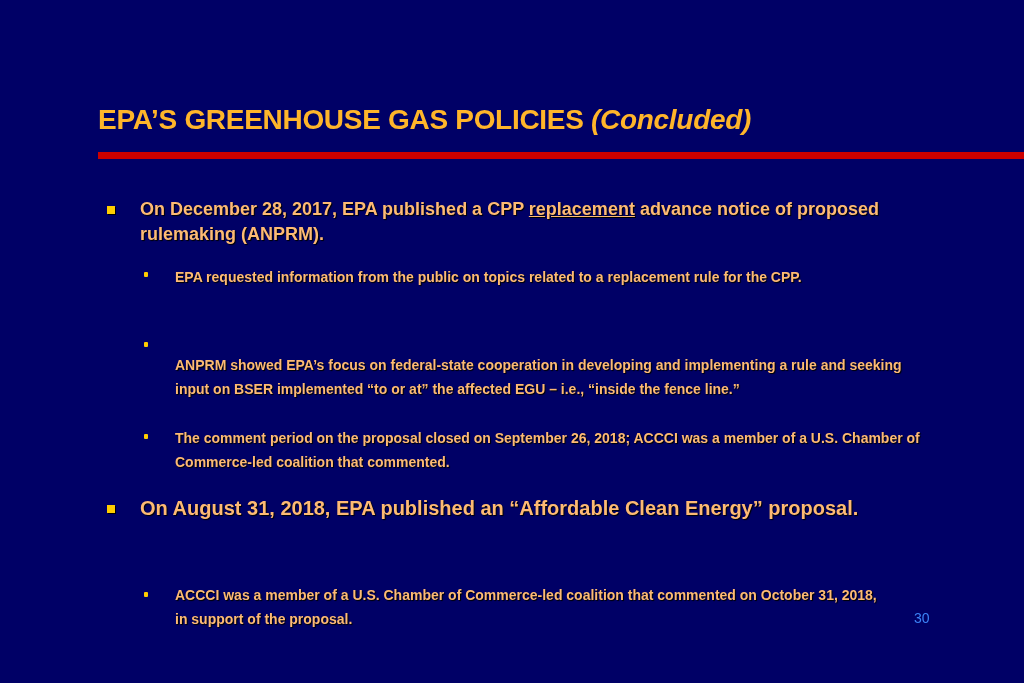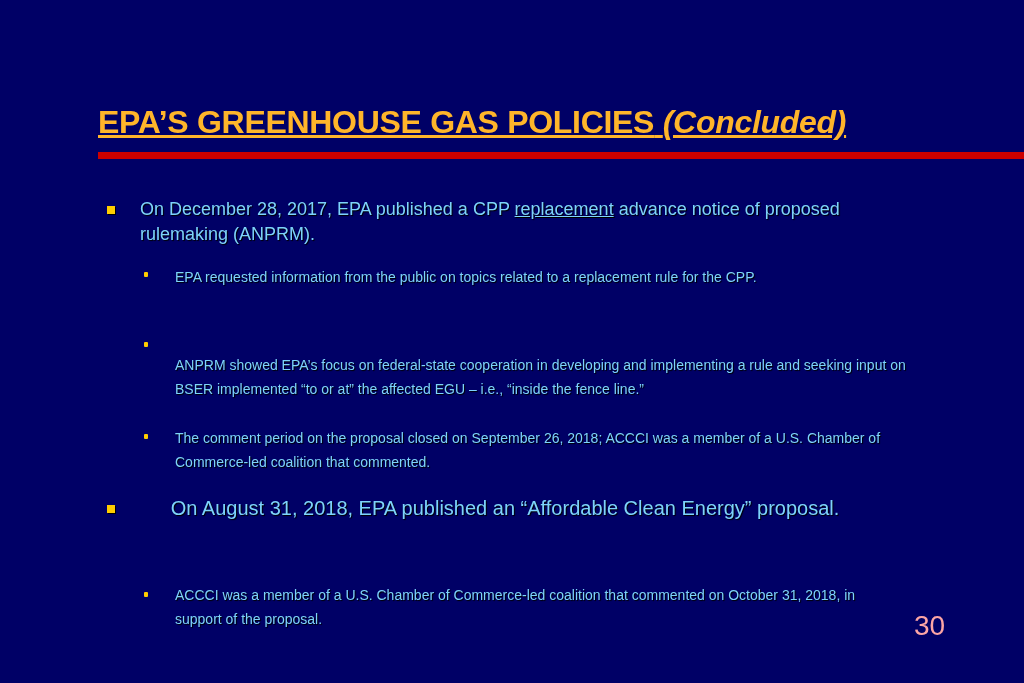--- a/index.html
+++ b/index.html
@@ -4,43 +4,42 @@
 <style>
   html, body { margin:0; padding:0; }
   body {
     width:1024px; height:683px; overflow:hidden;
     background:#000066;
     font-family:"Liberation Sans", sans-serif;
     position:relative;
   }
   .title {
     position:absolute; left:98px; top:104px;
-    color:#FFB52A; font-weight:bold; font-size:32px; letter-spacing:-0.3px;
+    color:#FFB52A; font-weight:bold; font-size:28px; letter-spacing:-0.3px;
     white-space:nowrap;
-    text-decoration:underline;
   }
   .title .sub { font-style:italic; }
   .rule {
     position:absolute; left:98px; top:152px; width:926px; height:7px;
     background:#CC0000;
   }
-  .item { position:absolute; color:#7dd3fc; font-weight:normal; text-shadow:1px 1px 1px #000; }
+  .item { position:absolute; color:#fdba74; font-weight:bold; text-shadow:1px 1px 1px #000; }
   .l1 { left:140px; font-size:18px; line-height:25px; }
-  .l1.big { font-size:20px; line-height:27px;text-align:center; }
+  .l1.big { font-size:20px; line-height:27px; }
   .l2 { left:175px; font-size:14px; line-height:24px; }
   .sq {
     position:absolute; width:8px; height:8px; background:#FFCC00;
     box-shadow:1px 1px 0 #000;
   }
   .dot {
     position:absolute; width:4px; height:5px; background:#FFCC00; border-radius:1px;
   }
   .u { text-decoration:underline; }
   .pagenum {
-    position:absolute; left:914px; top:610px; color:#fca5a5; font-size:28px;
+    position:absolute; left:914px; top:610px; color:#3b82f6; font-size:14px;
   }
 </style>
 </head>
 <body>
 
 <div>
   <div class="title">
     <span>EPA’S GREENHOUSE GAS POLICIES</span>
     <span class="sub">(Concluded)</span>
   </div>

